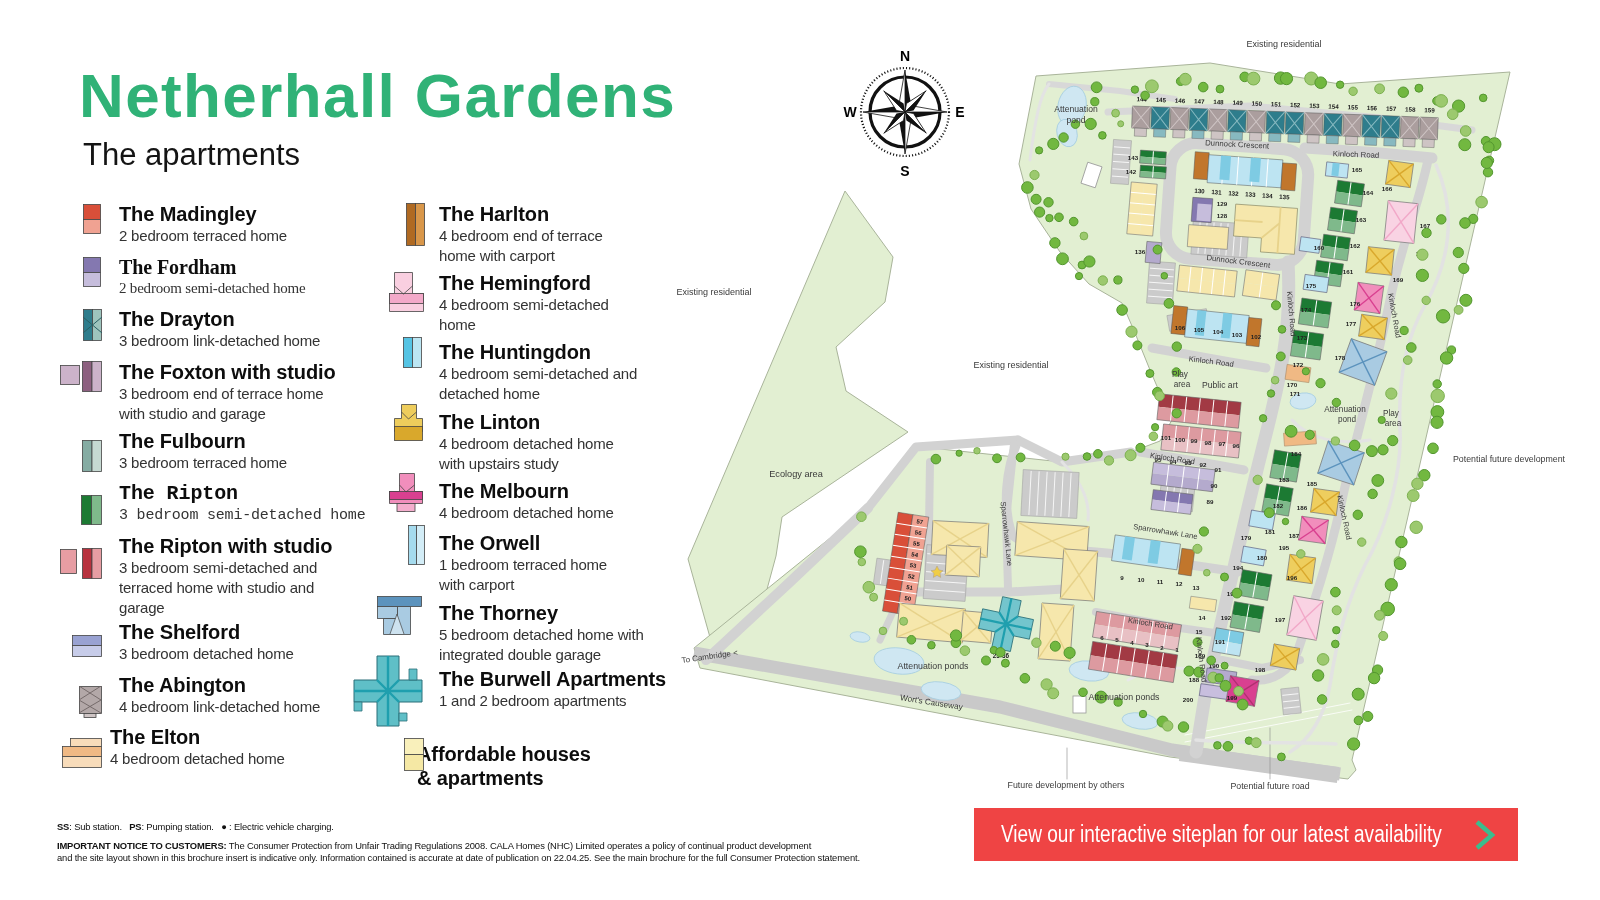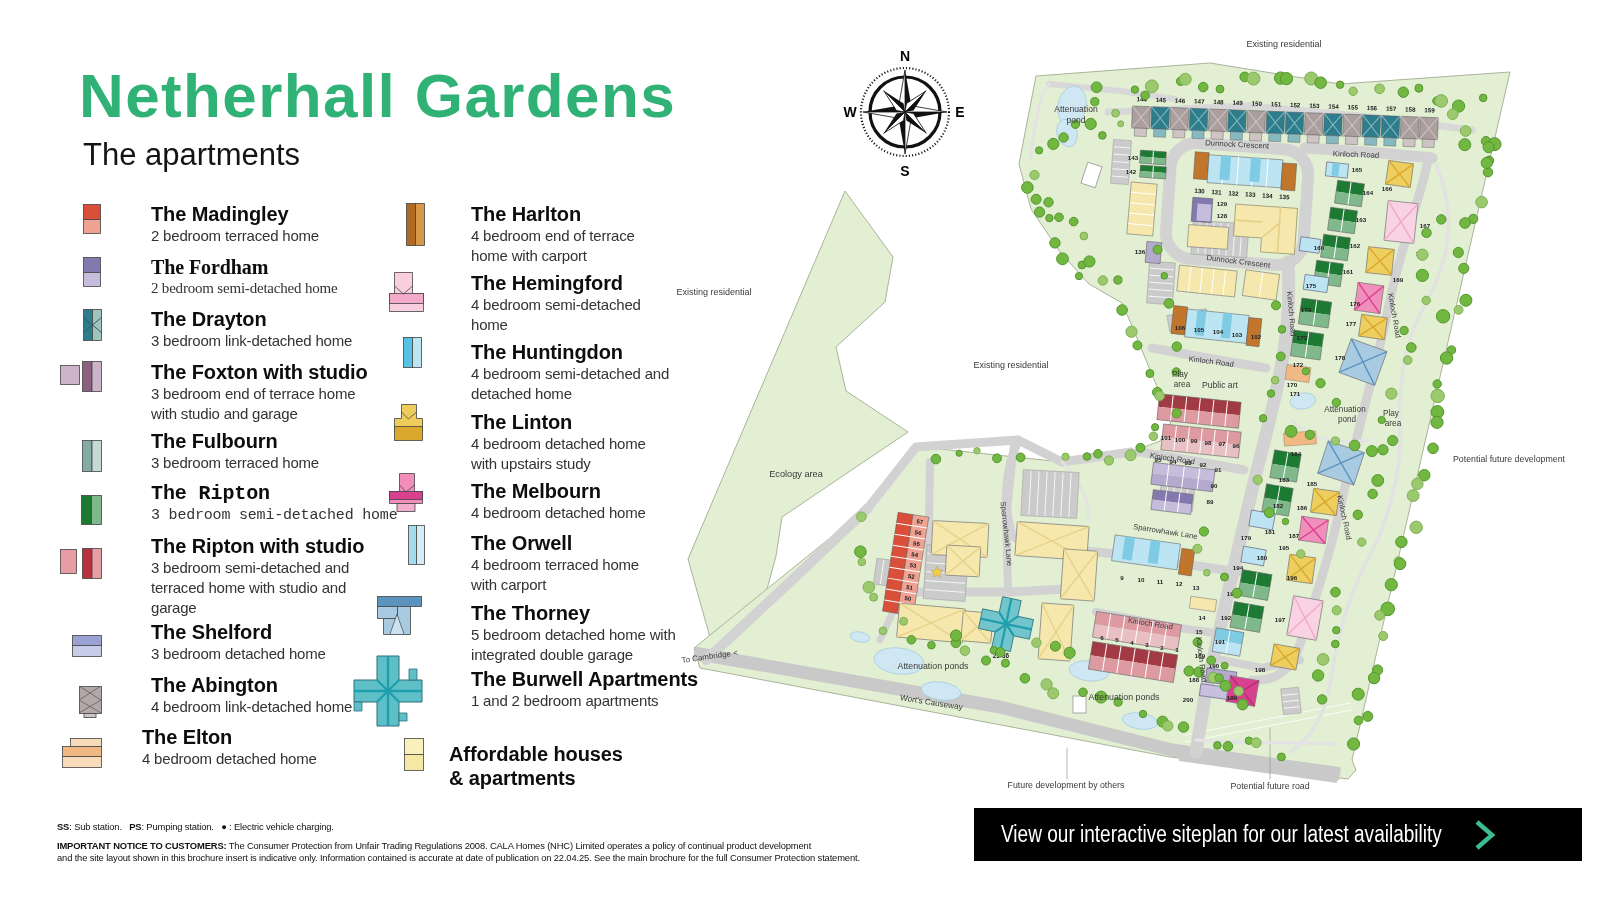--- a/index.html
+++ b/index.html
@@ -1,24 +1,24 @@
 <!DOCTYPE html>
 <html><head><meta charset="utf-8">
 <style>
 html,body{margin:0;padding:0;}
 body{width:1600px;height:900px;position:relative;font-family:"Liberation Sans",sans-serif;background:#fff;overflow:hidden;}
 .abs{position:absolute;}
 h1{position:absolute;left:79px;top:60px;margin:0;font-size:62px;font-weight:bold;color:#30b277;letter-spacing:1.4px;}
 .sub{position:absolute;left:83px;top:137px;font-size:31px;color:#141414;}
 .lt{font-size:20px;font-weight:bold;color:#0d0d0d;line-height:1;letter-spacing:-0.1px;}
 .ld{font-size:15px;color:#333;line-height:17px;margin-top:3px;letter-spacing:-0.2px;}
-.leg{position:absolute;margin-left:32px;}
+.leg{position:absolute;}
 .notes{position:absolute;left:57px;top:821px;font-size:9.4px;color:#111;letter-spacing:-0.15px;}
 .notice{position:absolute;left:57px;top:840px;font-size:9.4px;color:#111;line-height:12px;letter-spacing:-0.15px;}
-.cta{position:absolute;left:974px;top:808px;width:608px;height:53px;background:#000000;text-align:right;}
+.cta{position:absolute;left:974px;top:808px;width:544px;height:53px;background:#ef4444;text-align:right;}
 .cta span{position:absolute;left:27px;top:13px;color:#fff;font-size:23.5px;white-space:nowrap;display:inline-block;transform:scaleX(0.81);transform-origin:0 0;}
 </style></head><body>
 
 <h1>Netherhall Gardens</h1>
 <div class="sub">The apartments</div>
 <div class="leg" style="left:119px;top:204px;">
     <div class="lt">The Madingley</div>
     <div class="ld" style="">2 bedroom terraced home</div>
   </div>
 <div class="leg" style="left:119px;top:257px;font-family:Liberation Serif, serif;">
@@ -79,21 +79,21 @@
     <div class="lt">The Linton</div>
     <div class="ld" style="">4 bedroom detached home</div>
     <div class="ld" style="">with upstairs study</div>
   </div>
 <div class="leg" style="left:439px;top:481px;">
     <div class="lt">The Melbourn</div>
     <div class="ld" style="">4 bedroom detached home</div>
   </div>
 <div class="leg" style="left:439px;top:533px;">
     <div class="lt">The Orwell</div>
-    <div class="ld" style="">4 bedroom terraced home</div>
+    <div class="ld" style="">1 bedroom terraced home</div>
     <div class="ld" style="">with carport</div>
   </div>
 <div class="leg" style="left:439px;top:603px;">
     <div class="lt">The Thorney</div>
     <div class="ld" style="">5 bedroom detached home with</div>
     <div class="ld" style="">integrated double garage</div>
   </div>
 <div class="leg" style="left:439px;top:669px;">
     <div class="lt">The Burwell Apartments</div>
     <div class="ld" style="">1 and 2 bedroom apartments</div>

